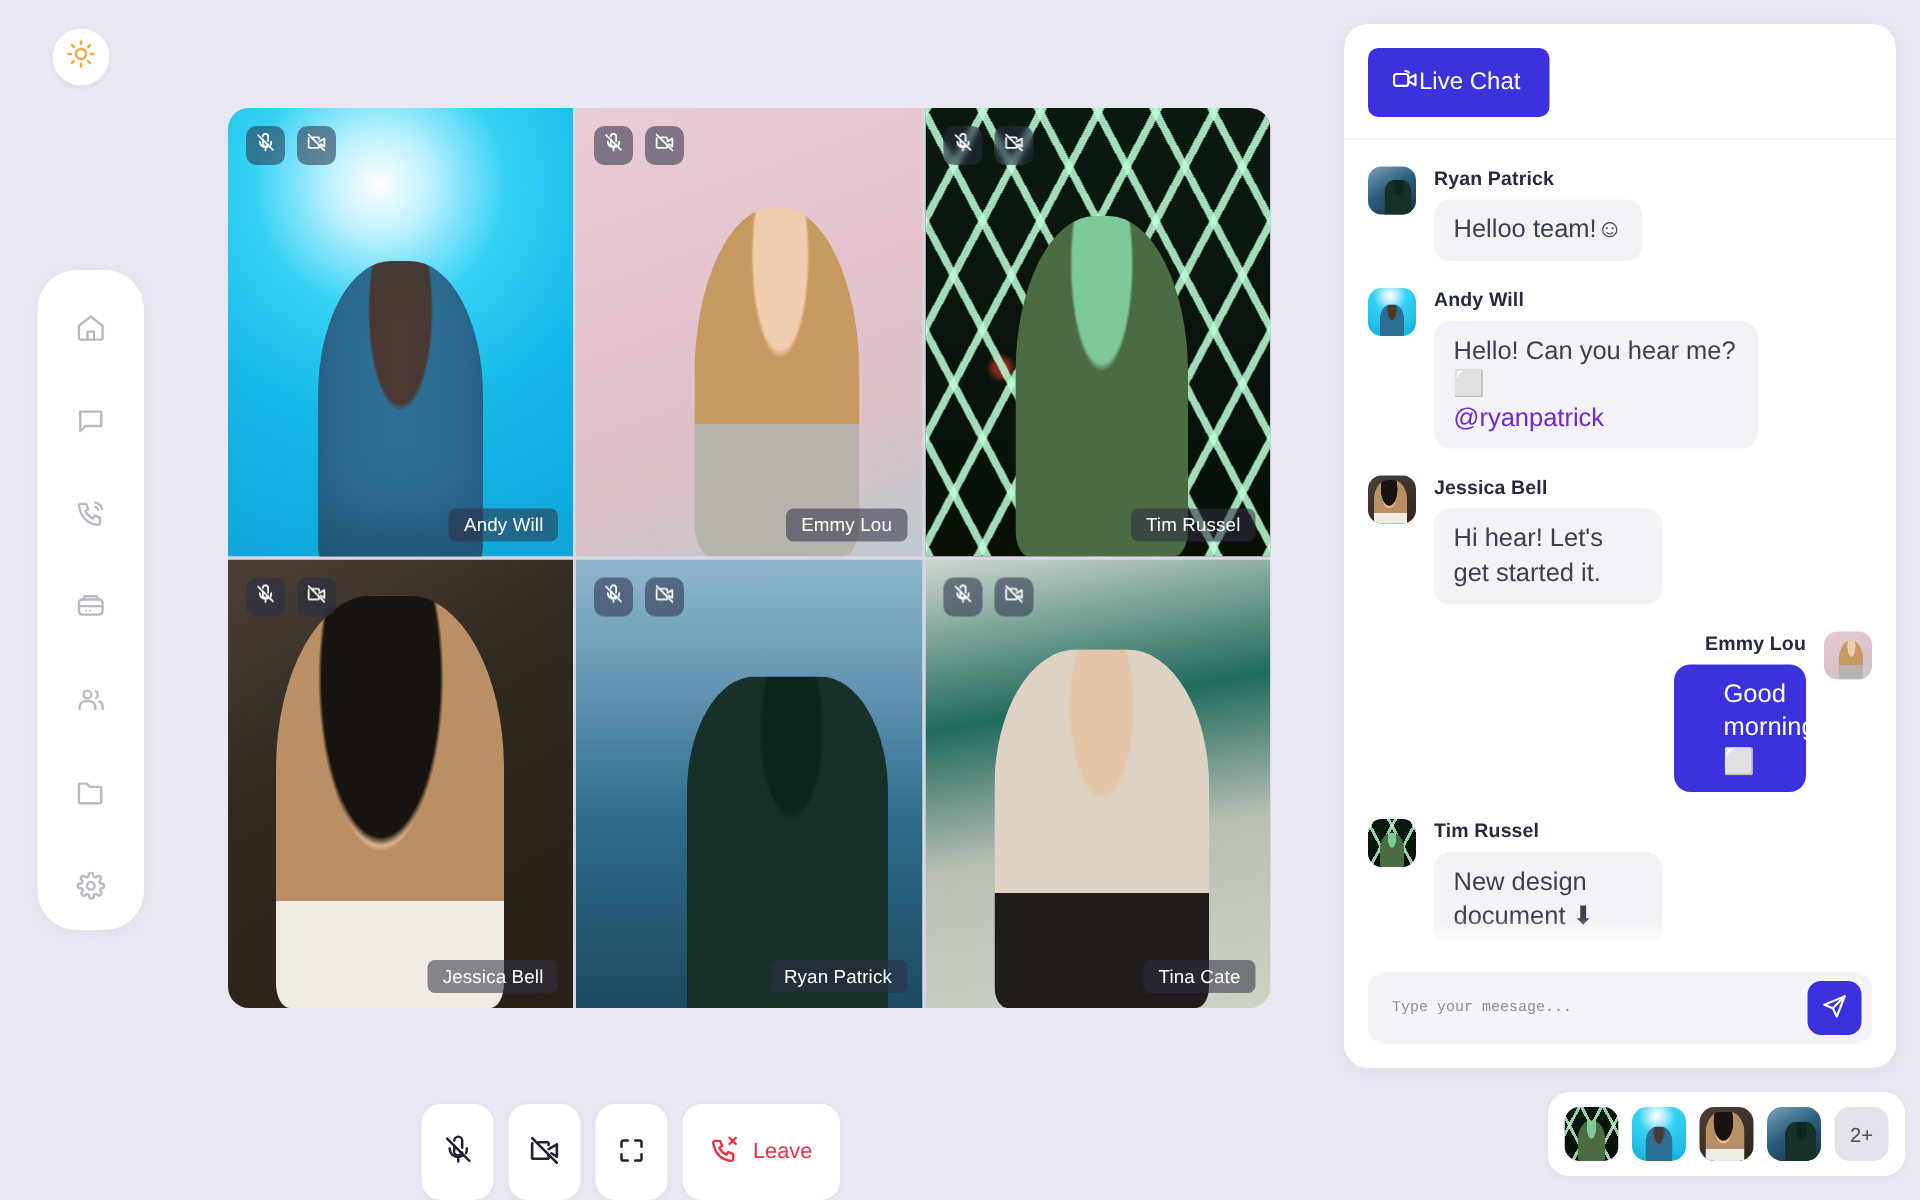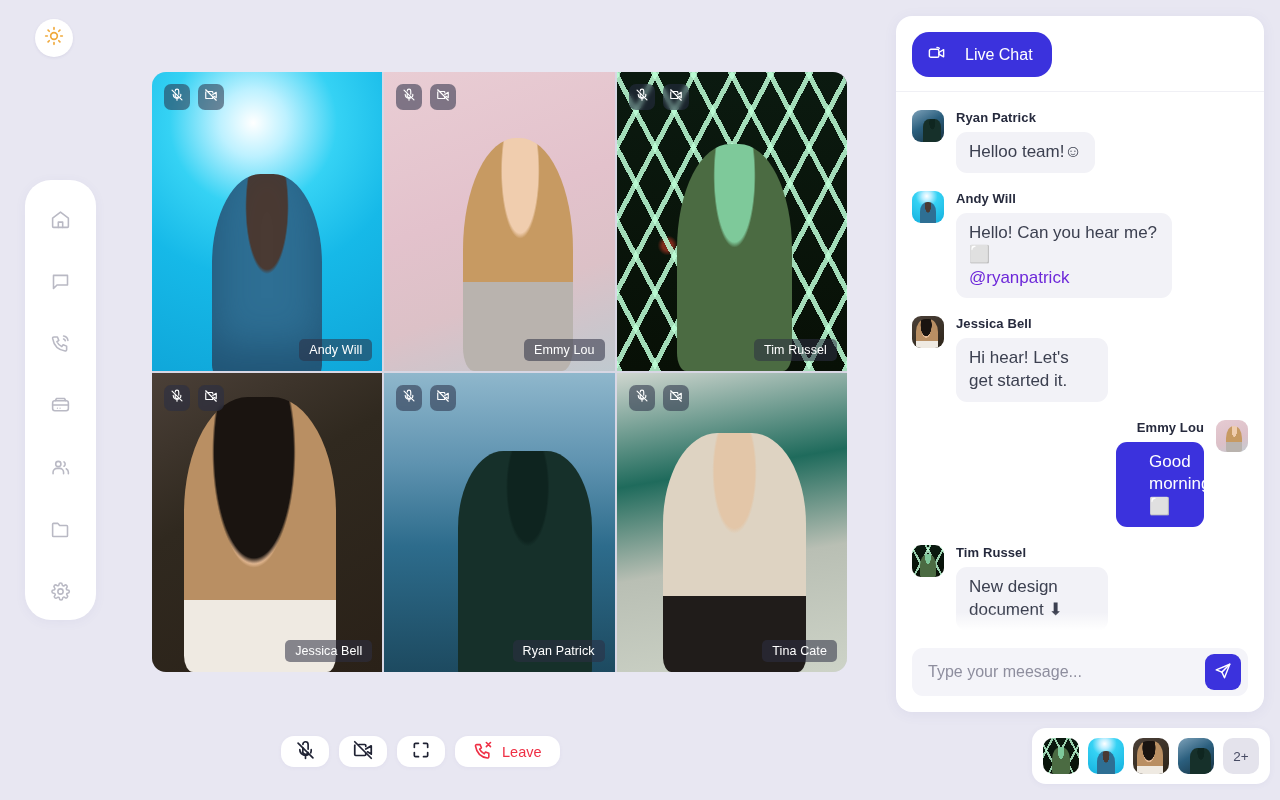--- a/index.html
+++ b/index.html
@@ -136,21 +136,21 @@
       linear-gradient(#ded3c2 0 68%, #201c1a 68% 100%);
     border-radius: 38% 38% 6% 6%;
   }
 
   
   .toolbar {
     position: absolute; left: 281px; top: 736px;
     display: flex; align-items: center; gap: 10px;
   }
   .tb-btn {
-    height: 31px; min-width: 48px; border-radius: 13px;
+    height: 64px; min-width: 48px; border-radius: 13px;
     background: #ffffff; border: none;
     display: flex; align-items: center; justify-content: center;
     cursor: pointer; box-shadow: 0 1px 4px rgba(90,80,150,.05);
   }
   .tb-btn svg { stroke: #1f2233; }
   .leave-btn {
     padding: 0 18px; gap: 9px; color: #ef2f45;
     font-size: 14.5px;
   }
   .leave-btn svg { stroke: #ef2f45; }
@@ -170,23 +170,23 @@
     background: #ffffff; border-radius: 16px;
     display: flex; flex-direction: column;
     box-shadow: 0 2px 14px rgba(90,80,150,.07);
     overflow: hidden;
   }
   .chat-head {
     padding: 16px 16px 14px 16px;
     border-bottom: 1px solid #f0f0f5;
   }
   .live-chat-btn {
-    display: inline-flex; align-items: center; gap: 19px;
+    display: inline-flex; align-items: center; gap: 0;
     background: #3b32dd; color: #fff;
-    border: none; border-radius: 17px;
+    border: none; border-radius: 7px;
     padding: 11px 19px 11px 15px;
     font-size: 16px; cursor: pointer;
   }
   .live-chat-btn svg { stroke: #fff; }
 
   .chat-body {
     flex: 1; overflow: hidden; position: relative;
     padding: 18px 16px 0 16px;
   }
   .msg { display: flex; gap: 12px; margin-bottom: 18px; }
@@ -222,22 +222,22 @@
   }
 
   .chat-foot { padding: 10px 16px 16px 16px; }
   .input-wrap {
     display: flex; align-items: center;
     background: #f4f4f9; border-radius: 11px;
     padding: 6px 7px 6px 16px;
   }
   .input-wrap input {
     flex: 1; border: none; outline: none; background: transparent;
-    font-size: 16px; color: #000000;
-    font-family: Liberation Sans, sans-serif;
+    font-size: 10px; color: #000000;
+    font-family: Liberation Mono, monospace;
   }
   .input-wrap input::placeholder { color: #8e8e9e; }
   .send-btn {
     width: 36px; height: 36px; border-radius: 9px;
     background: #3b32dd; border: none; cursor: pointer;
     display: flex; align-items: center; justify-content: center;
   }
   .send-btn svg { stroke: #fff; }
 
   

